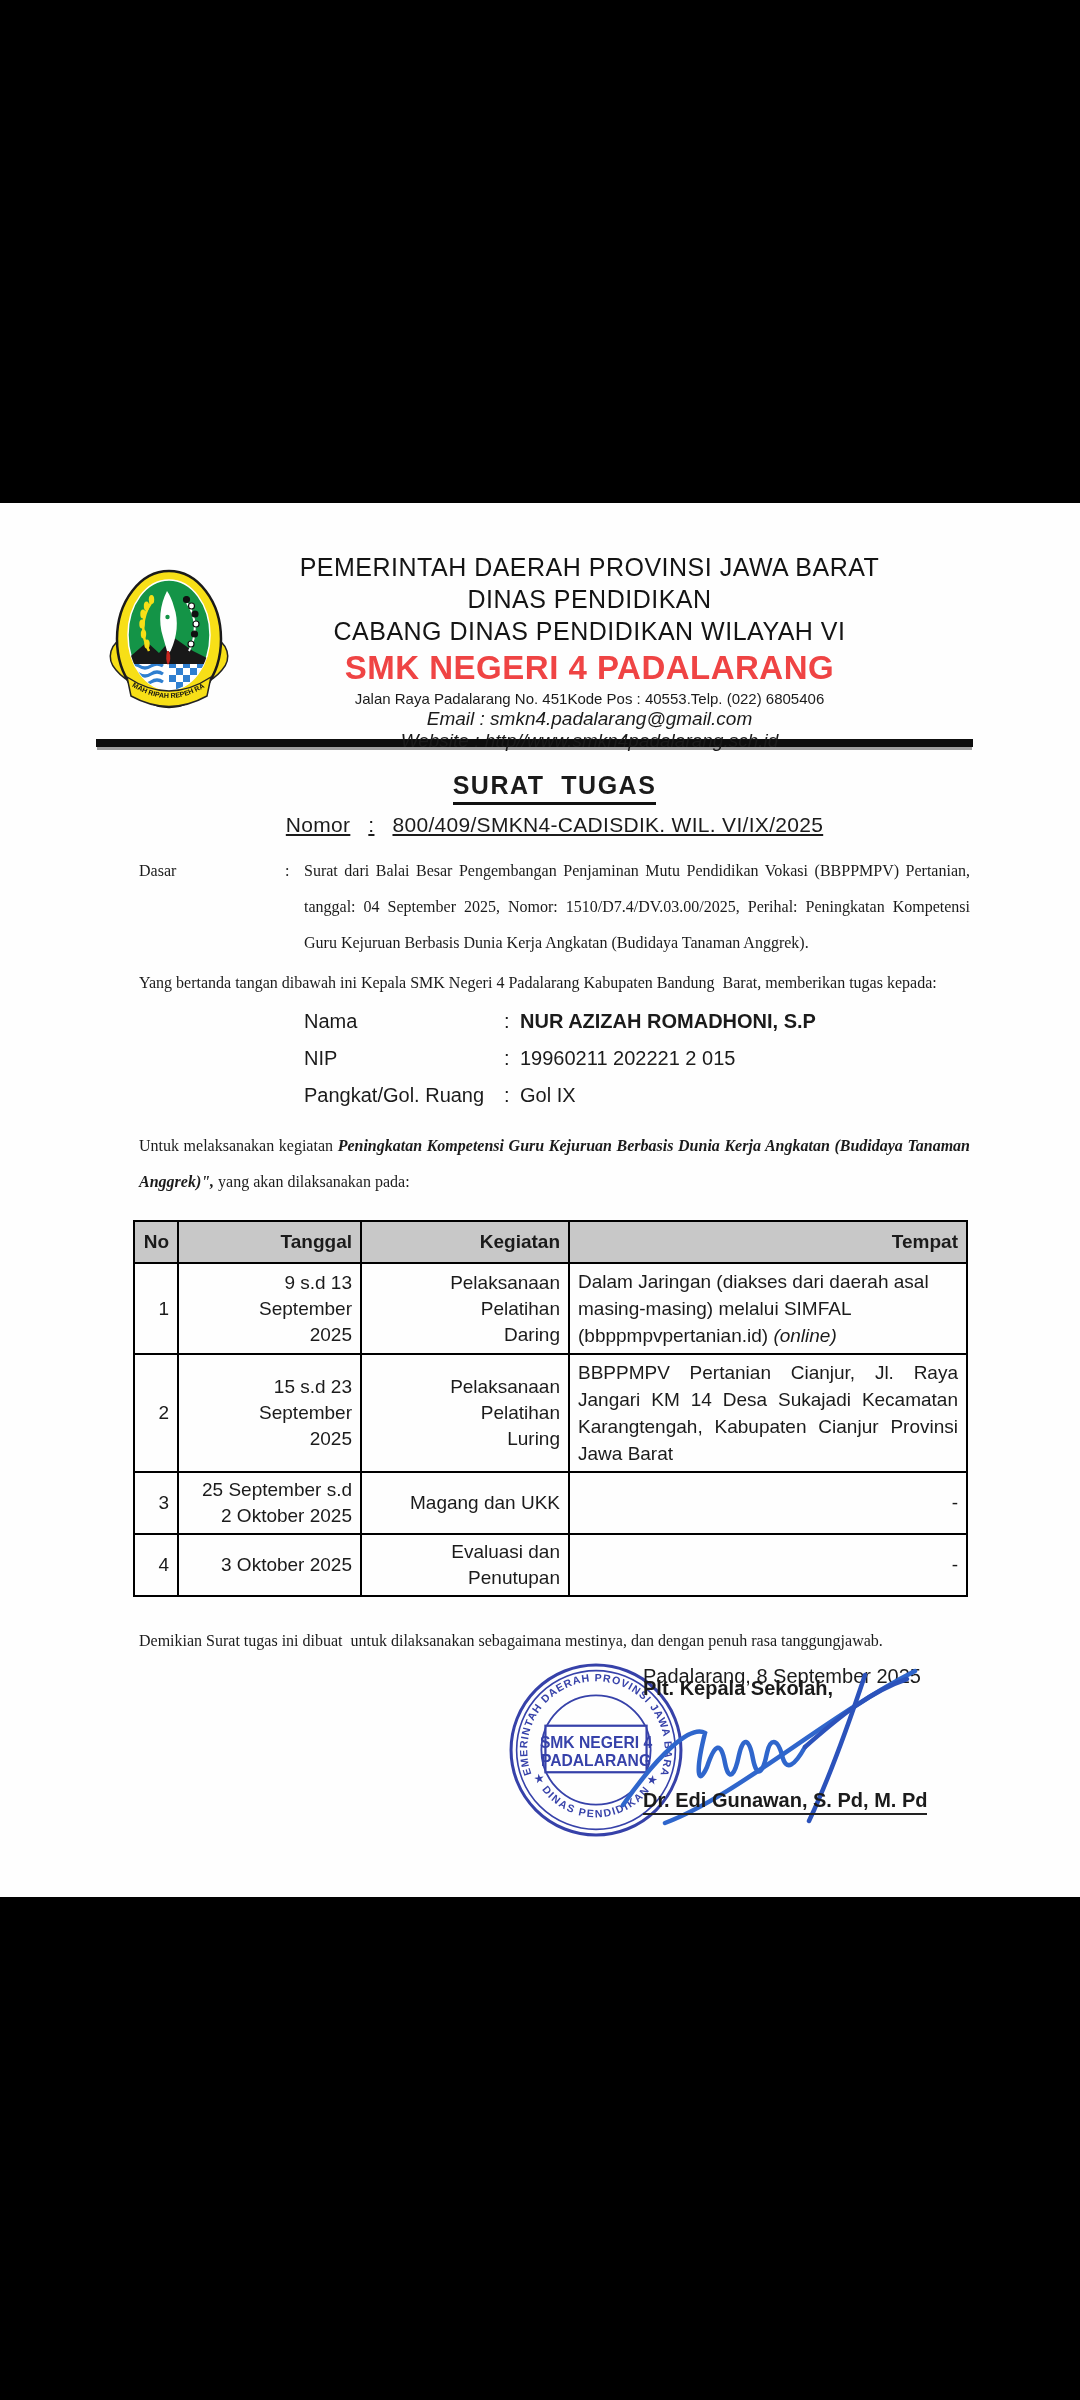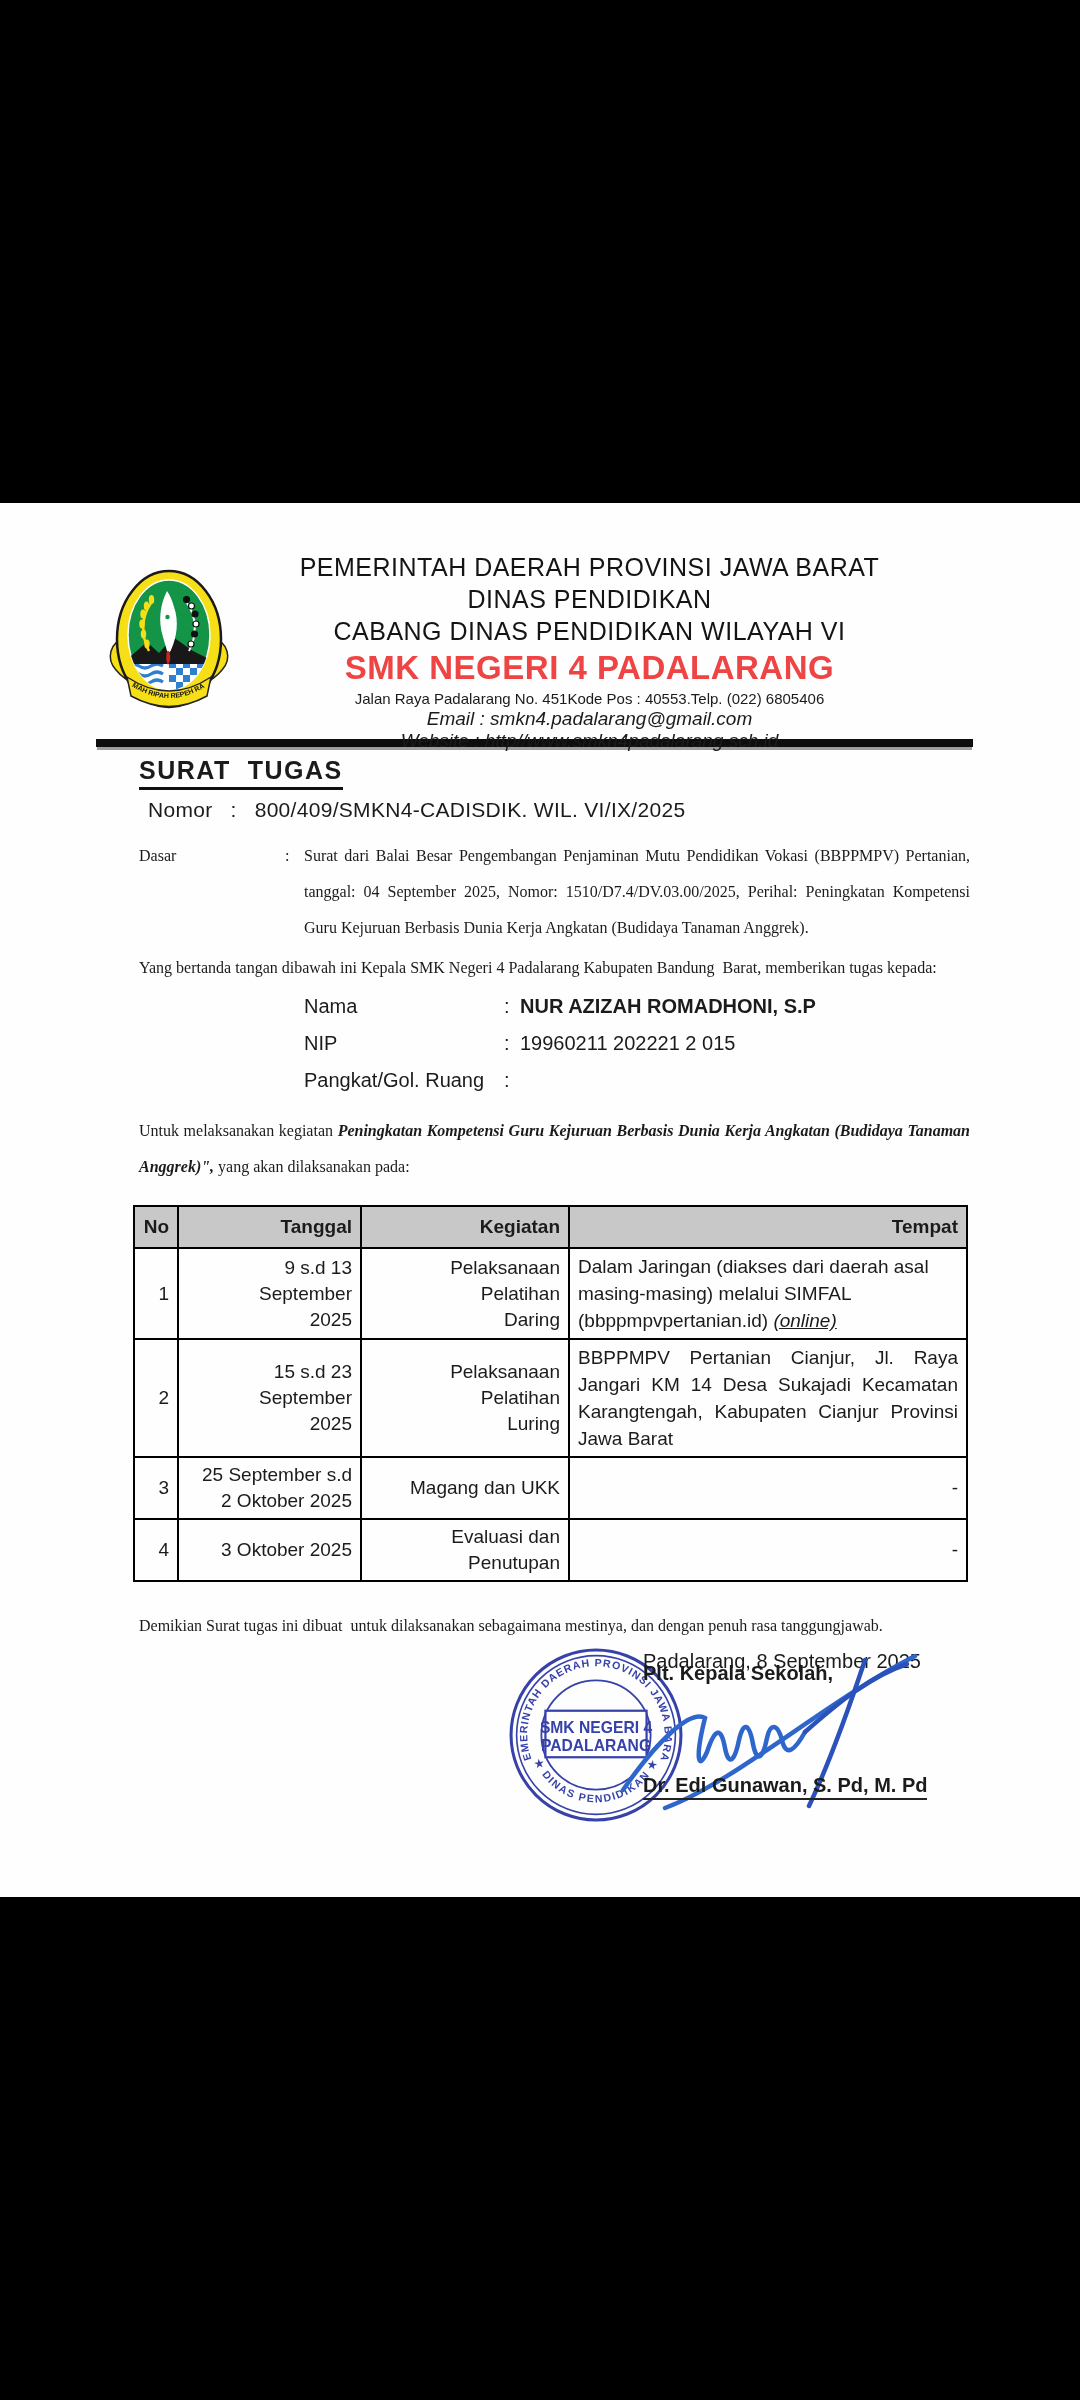--- a/index.html
+++ b/index.html
@@ -16,21 +16,21 @@
   
   .letterhead { position:relative; height:178px; }
   .logo { position:absolute; left:-32px; top:10px; width:124px; height:154px; }
   .lh-text { text-align:center; padding-left:70px; line-height:1.0; }
   .lh-line { font-size:25px; letter-spacing:.5px; color:#141414; margin-bottom:7px; }
   .lh-school { font-size:33px; font-weight:bold; letter-spacing:.5px; color:#ef4444; margin:3px 0 7px 0; }
   .lh-addr { font-size:15px; margin-bottom:3px; }
   .lh-ital { font-size:19px; font-style:italic; margin-bottom:3px; }
   .rule { margin-left:-43px; width:877px; height:8px; background:#0e0e0e; box-shadow:0 4px 0 -1px #9f9f9f; margin-top:6px; }
   
-  .title-block { margin-top:9px; }
+  .title-block { text-align:center; margin-top:24px;text-decoration:underline; }
   .doc-title { display:inline-block; font-size:25px; font-weight:bold; letter-spacing:1.5px;
                border-bottom:3px solid #111; padding-bottom:2px; white-space:pre; }
   .doc-number { margin-top:8px; font-size:21px; letter-spacing:.3px; }
   .doc-number span { margin:0 9px; }
   
   .body-text { font-size:16px; line-height:36px;font-family:Liberation Serif, serif; }
   .dasar { display:grid; grid-template-columns:146px 19px 1fr; margin-top:16px; }
   .dasar .just { text-align:justify; }
   .intro { margin-top:4px; text-align:justify; white-space:pre-wrap; }
   .recipient { margin-left:165px; margin-top:2px; }
@@ -42,21 +42,21 @@
   table.schedule { border-collapse:collapse; margin-left:-6px; width:833px; margin-top:20px;
                    font-size:19px; table-layout:fixed; }
   .schedule th, .schedule td { border:2px solid #000; padding:4px 8px; }
   .schedule th { background:#c8c8c8; font-weight:bold; height:42px; }
   .col-no { width:44px; } .col-tgl { width:183px; } .col-keg { width:208px; } .col-tpt { width:398px; }
   .c { text-align:right; vertical-align:middle; }
   .pre { white-space:pre-line; line-height:26px; }
   .tpt { text-align:left; vertical-align:middle; line-height:27px; padding:5px 11px; }
   .tpt.justify { text-align:justify; }
   .row-1 td { height:74px; } .row-2 td { height:84px; } .row-3 td { height:56px; } .row-4 td { height:58px; }
-  .ital { font-style:italic;text-decoration:underline; }
+  .ital { font-style:italic; }
   
   .closing { margin-top:26px; text-align:justify; white-space:pre-wrap; }
   .sig-block { position:relative; height:208px; margin-top:2px; }
   .sig-text { position:absolute; left:504px; font-size:20px; }
   .sig-date { top:4px; }
   .sig-role { top:16px; font-weight:bold; }
   .sig-name { top:128px; font-weight:bold; border-bottom:2px solid #222; padding-bottom:1px; }
   .stamp { position:absolute; left:368px; top:0px; width:178px; height:178px; opacity:.93; }
   .signature-svg { position:absolute; left:468px; top:-6px; width:330px; height:190px; }
 </style>
@@ -157,20 +157,21 @@
         <span class="rec-bold">NUR AZIZAH ROMADHONI, S.P</span>
       </div>
       <div class="rec-row">
         <span>NIP</span>
         <span>:</span>
         <span>19960211 202221 2 015</span>
       </div>
       <div class="rec-row">
         <span>Pangkat/Gol. Ruang</span>
         <span>:</span>
+        <span>Gol IX</span>
       </div>
     </div>
 
     <p class="assignment body-text"><span>Untuk melaksanakan kegiatan </span><span class="emph">Peningkatan Kompetensi Guru Kejuruan Berbasis Dunia Kerja Angkatan (Budidaya Tanaman Anggrek)",</span><span> yang akan dilaksanakan pada:</span></p>
 
     <table class="schedule">
       <colgroup>
           <col class="col-no">
           <col class="col-tgl">
           <col class="col-keg">

